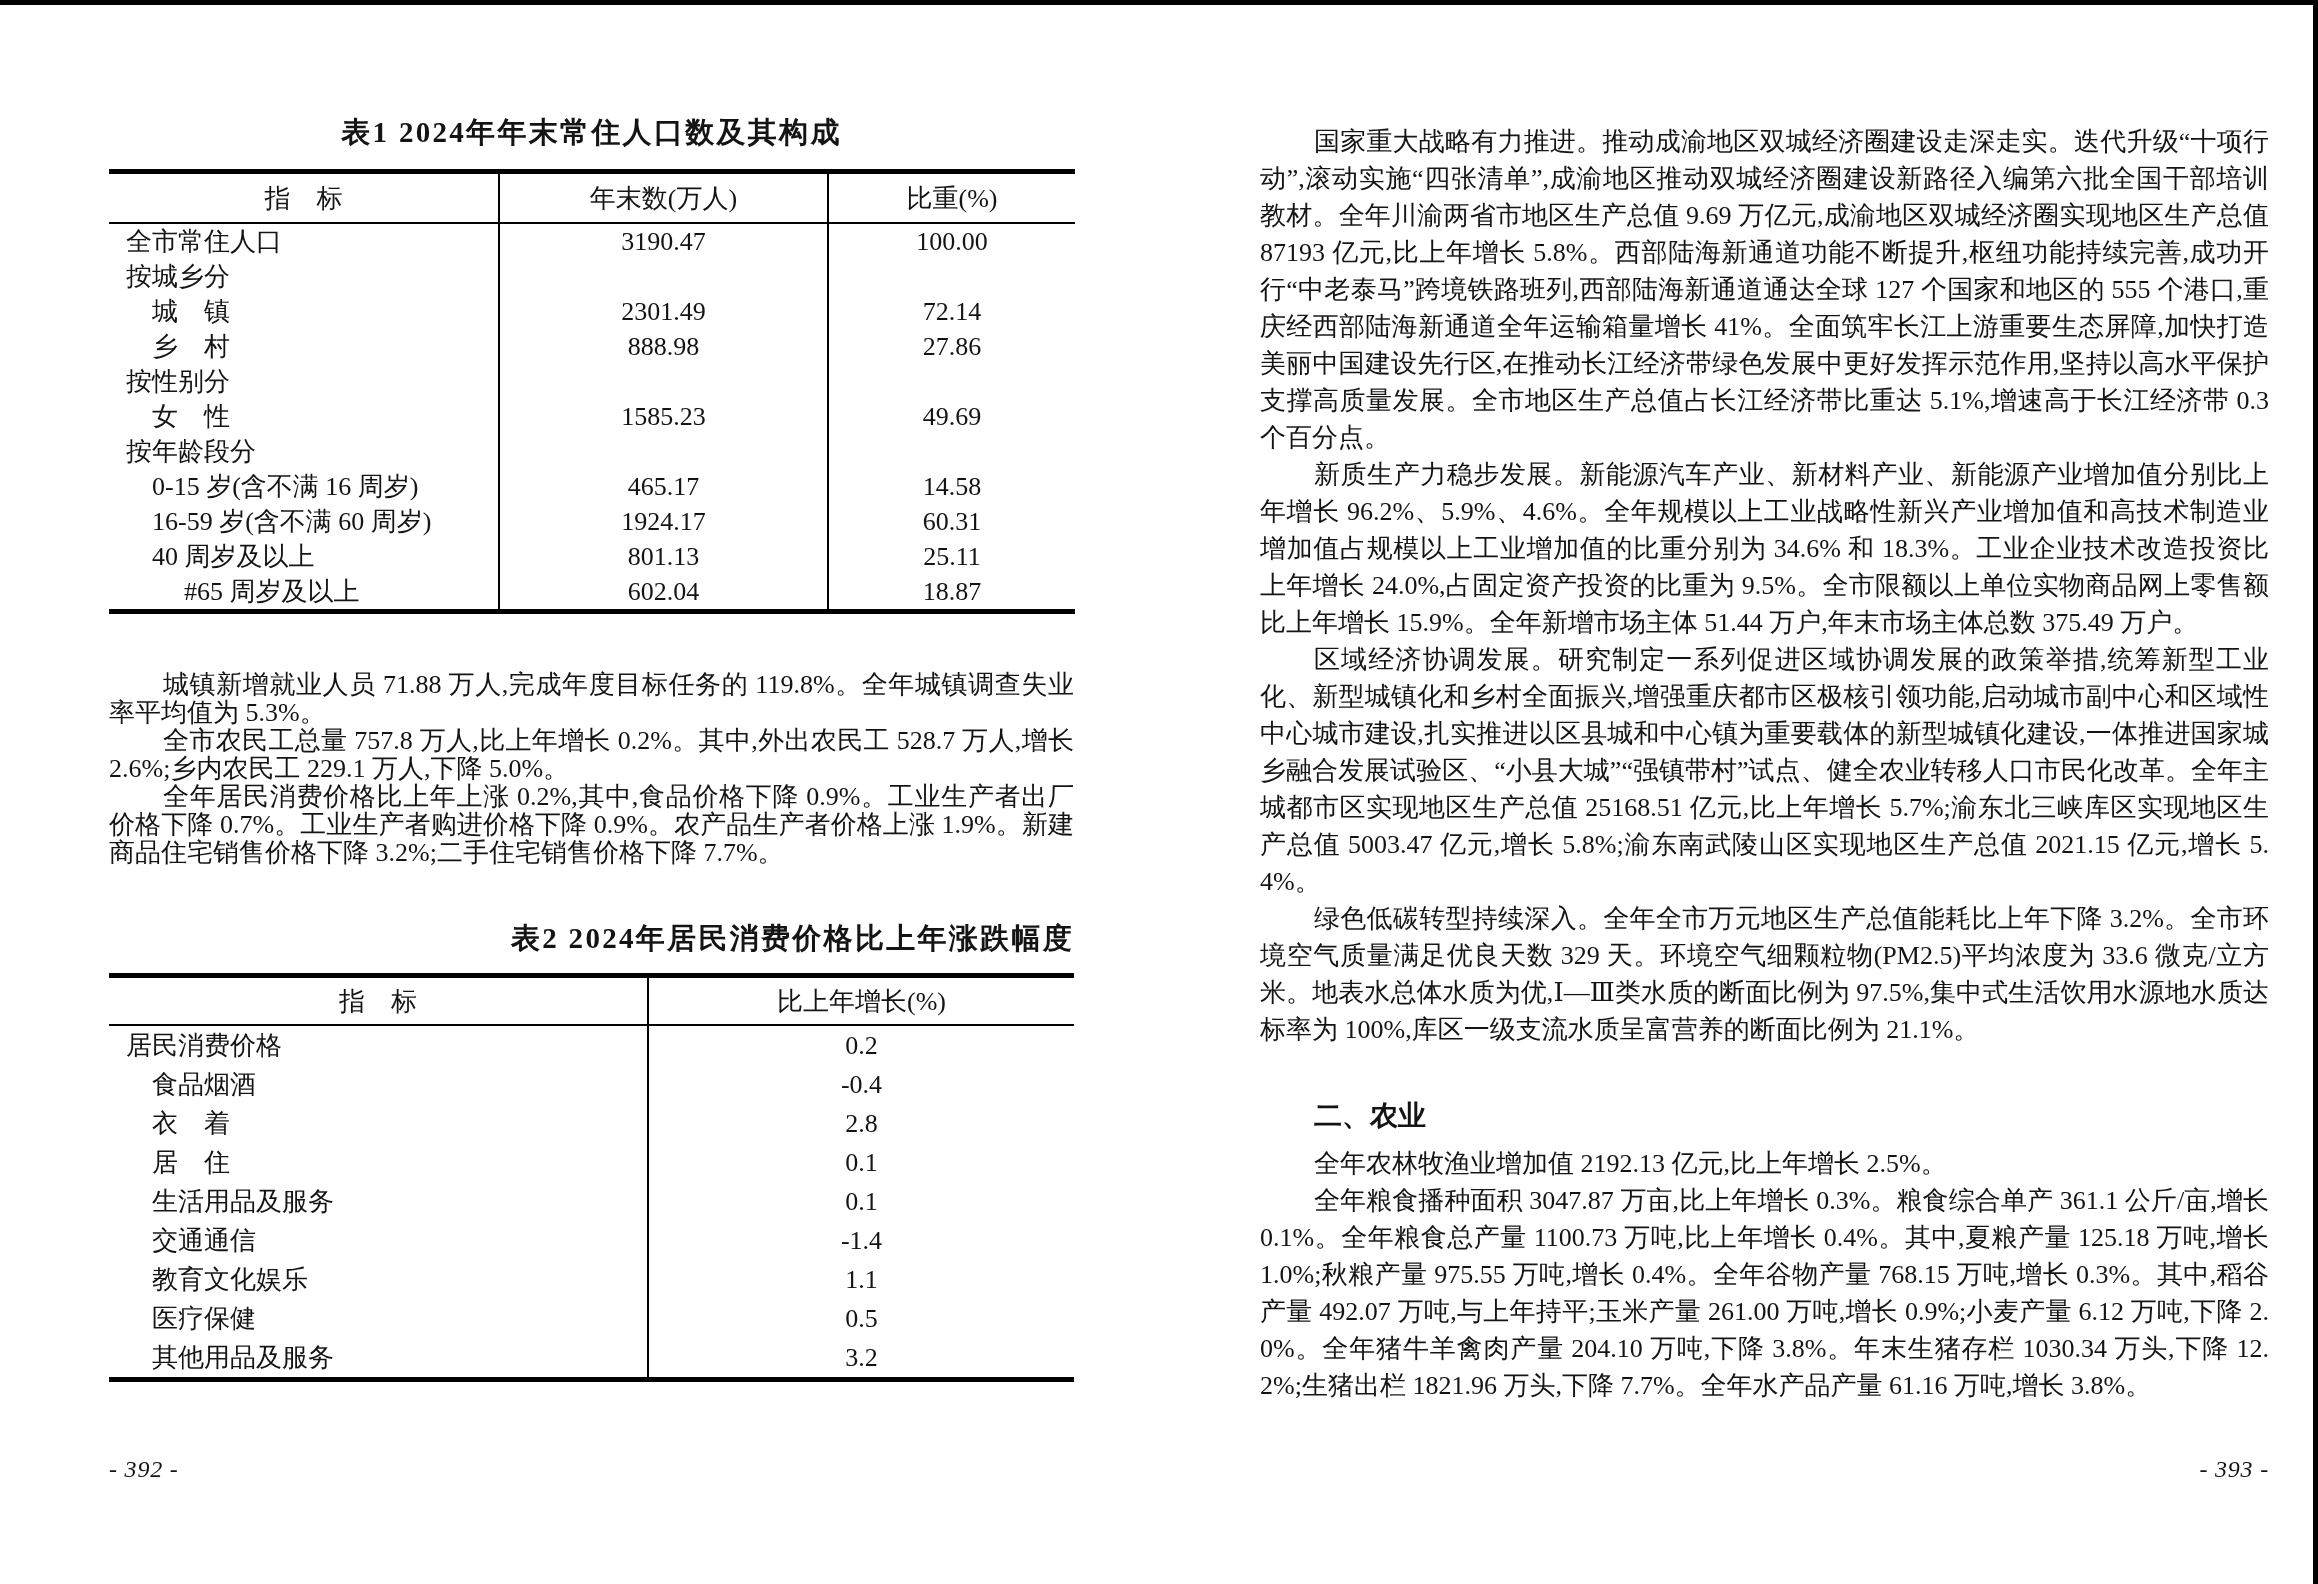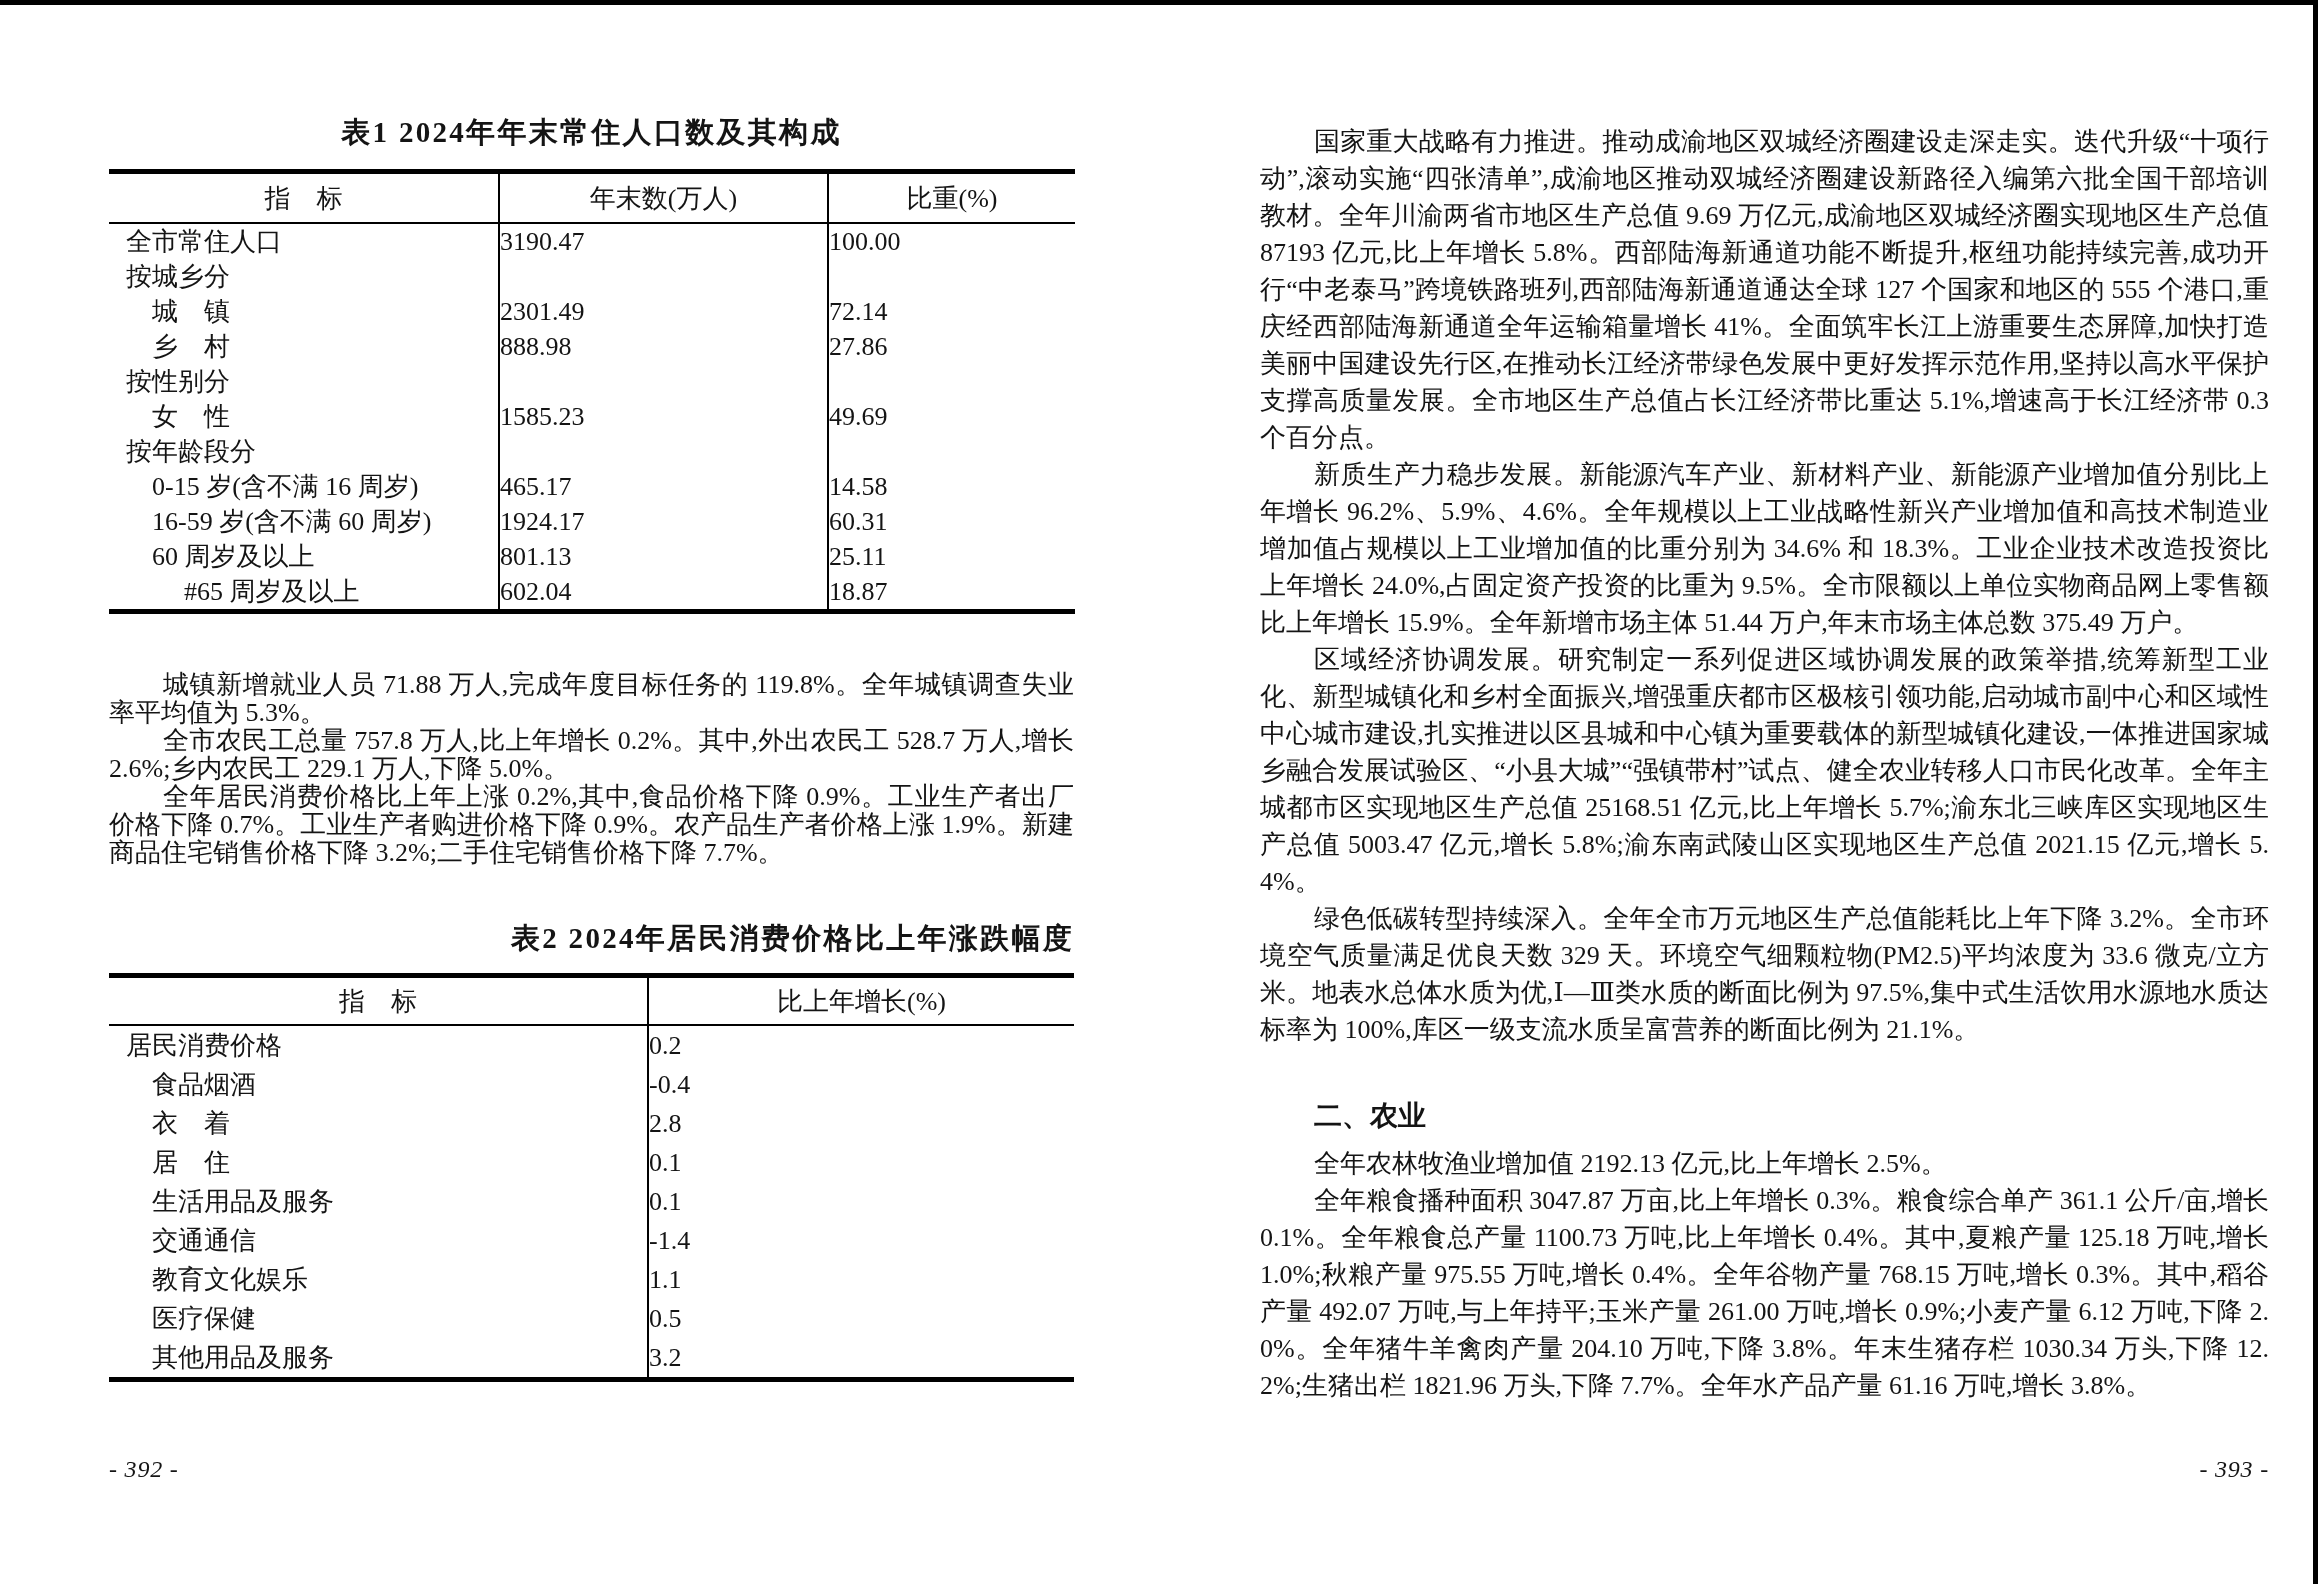--- a/index.html
+++ b/index.html
@@ -33,21 +33,21 @@
   table.tab1 thead th{height:48px;}
   table.tab2 thead th{height:46px;}
   .vline{border-left:2.3px solid #000;}
   table.stat td{font-size:26px;padding:0;vertical-align:middle;}
   table.tab1 td{height:34px;}
   table.tab2 td{height:39px;}
   td.lbl{text-align:left;white-space:nowrap;overflow:hidden;}
   td.lbl.i0{padding-left:17px;}
   td.lbl.i1{padding-left:43px;}
   td.lbl.i2{padding-left:75px;}
-  td.num{text-align:left;padding-right:12.3px;font-variant-numeric:tabular-nums;}
+  td.num{text-align:center;padding-right:12.3px;font-variant-numeric:tabular-nums;}
 
   .paras{margin-top:57px;}
   .paras p, .page-right p.body{
     margin:0;font-size:26px;line-height:28px;text-align:justify;
     text-indent:54px;word-break:break-all;
   }
   .page-right{padding-top:123px;box-sizing:border-box;}
   .page-right p.body{line-height:37px;}
 
   .sec-heading{
@@ -126,21 +126,21 @@
           <td class="lbl i1">0-15 岁(含不满 16 周岁)</td>
           <td class="num vline">465.17</td>
           <td class="num vline">14.58</td>
         </tr>
         <tr>
           <td class="lbl i1">16-59 岁(含不满 60 周岁)</td>
           <td class="num vline">1924.17</td>
           <td class="num vline">60.31</td>
         </tr>
         <tr>
-          <td class="lbl i1">60 周岁及以上</td>
+          <td class="lbl i1">40 周岁及以上</td>
           <td class="num vline">801.13</td>
           <td class="num vline">25.11</td>
         </tr>
         <tr>
           <td class="lbl i2">#65 周岁及以上</td>
           <td class="num vline">602.04</td>
           <td class="num vline">18.87</td>
         </tr>
       </tbody>
   </table>

